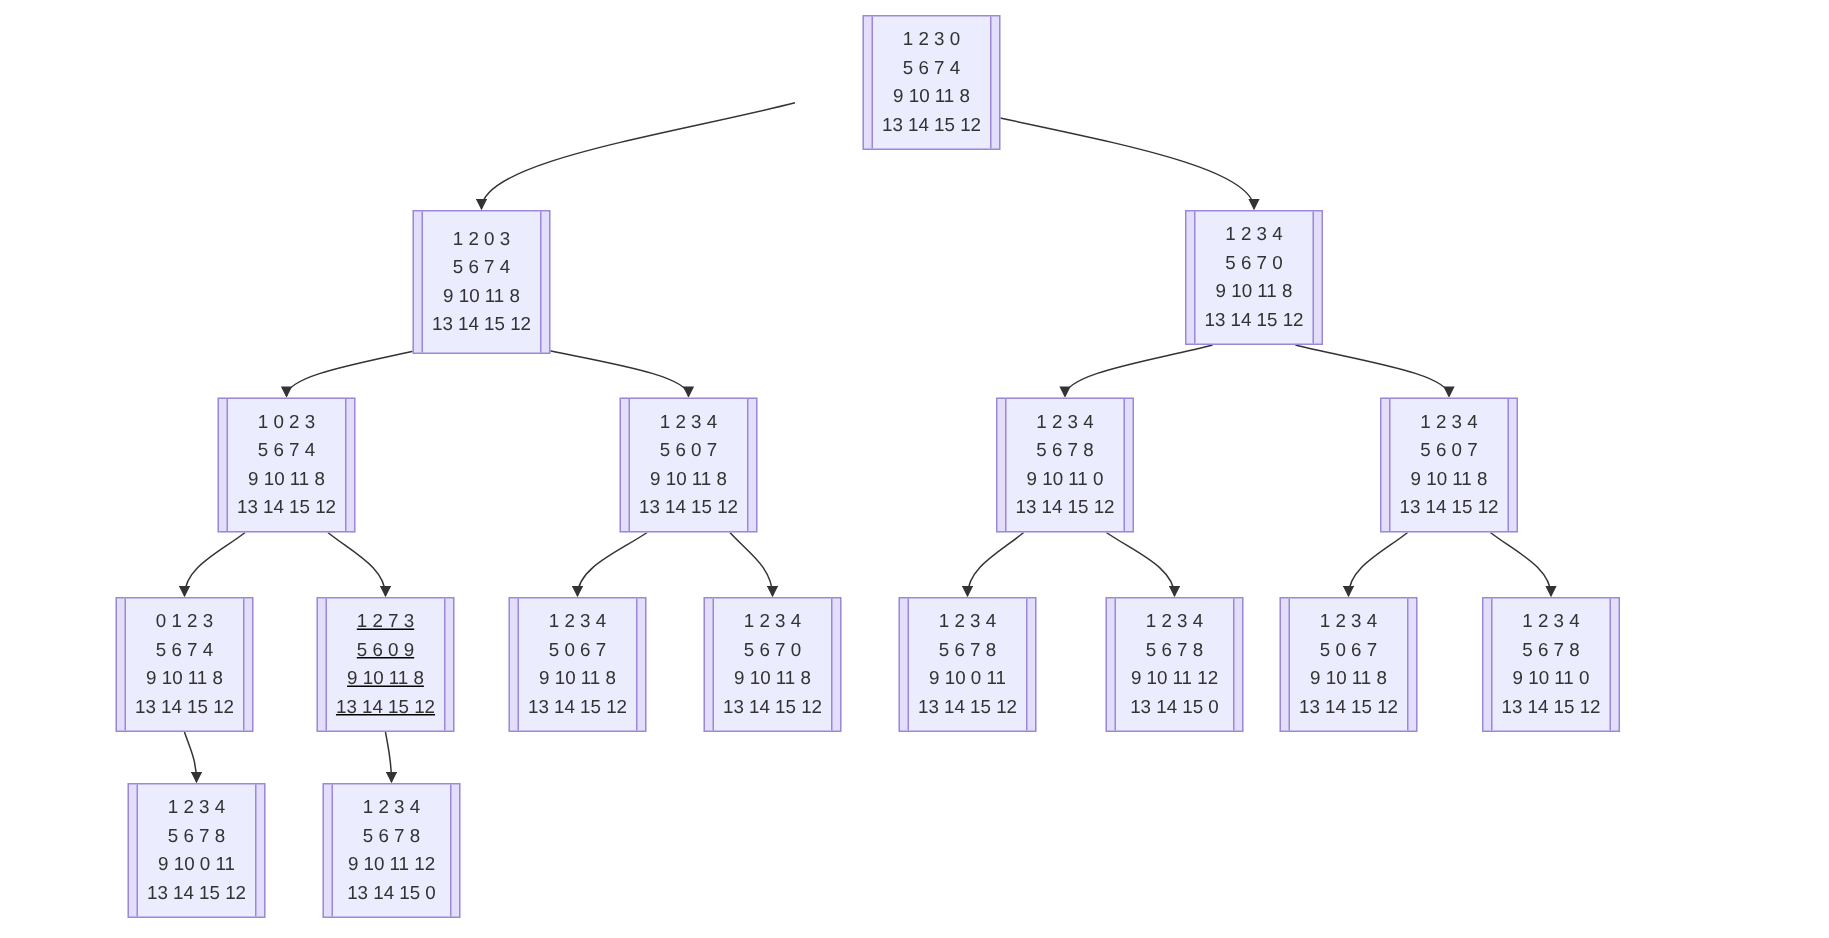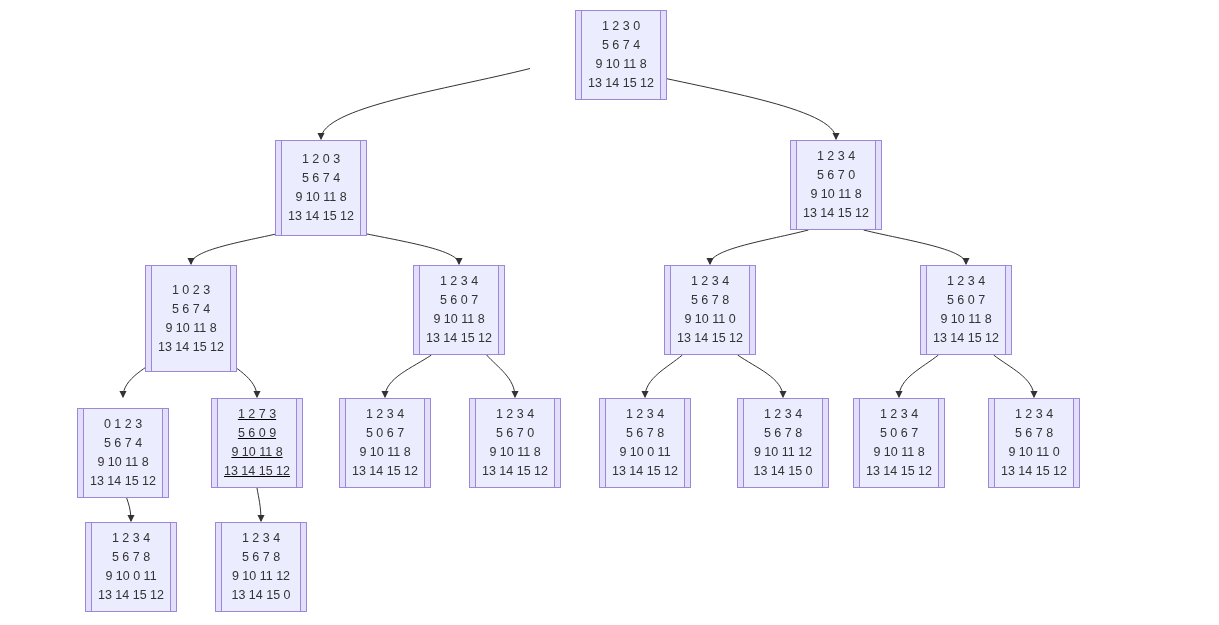--- a/index.html
+++ b/index.html
@@ -104,21 +104,21 @@
       <div class="puzzle-node" style="left: 790px; top: 140px; width: 92px; height: 90px;">
         <span class="side-strip left"></span>
         <span class="side-strip right"></span>
         <div class="rows">
           <div>1 2 3 4</div>
           <div>5 6 7 0</div>
           <div>9 10 11 8</div>
           <div>13 14 15 12</div>
         </div>
       </div>
-      <div class="puzzle-node" style="left: 145px; top: 265px; width: 92px; height: 107px;">
+      <div class="puzzle-node" style="left: 145px; top: 265px; width: 92px; height: 90px;">
         <span class="side-strip left"></span>
         <span class="side-strip right"></span>
         <div class="rows">
           <div>1 0 2 3</div>
           <div>5 6 7 4</div>
           <div>9 10 11 8</div>
           <div>13 14 15 12</div>
         </div>
       </div>
       <div class="puzzle-node" style="left: 413px; top: 265px; width: 92px; height: 90px;">
@@ -144,21 +144,21 @@
       <div class="puzzle-node" style="left: 920px; top: 265px; width: 92px; height: 90px;">
         <span class="side-strip left"></span>
         <span class="side-strip right"></span>
         <div class="rows">
           <div>1 2 3 4</div>
           <div>5 6 0 7</div>
           <div>9 10 11 8</div>
           <div>13 14 15 12</div>
         </div>
       </div>
-      <div class="puzzle-node" style="left: 77px; top: 408px; width: 92px; height: 90px;">
+      <div class="puzzle-node" style="left: 77px; top: 398px; width: 92px; height: 90px;">
         <span class="side-strip left"></span>
         <span class="side-strip right"></span>
         <div class="rows">
           <div>0 1 2 3</div>
           <div>5 6 7 4</div>
           <div>9 10 11 8</div>
           <div>13 14 15 12</div>
         </div>
       </div>
       <div class="puzzle-node" style="left: 211px; top: 398px; width: 92px; height: 90px; text-decoration: underline;">

